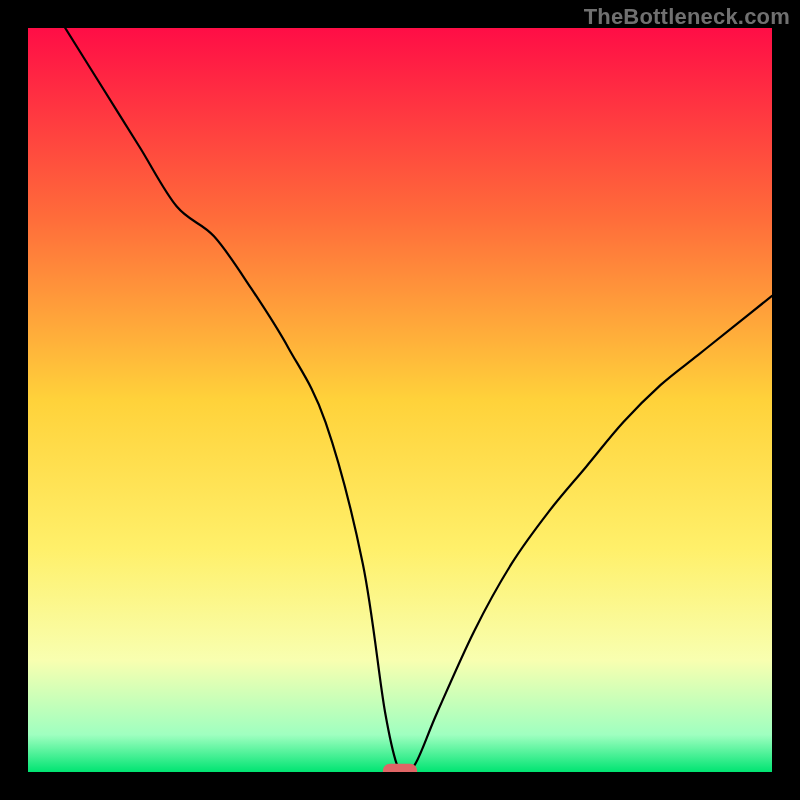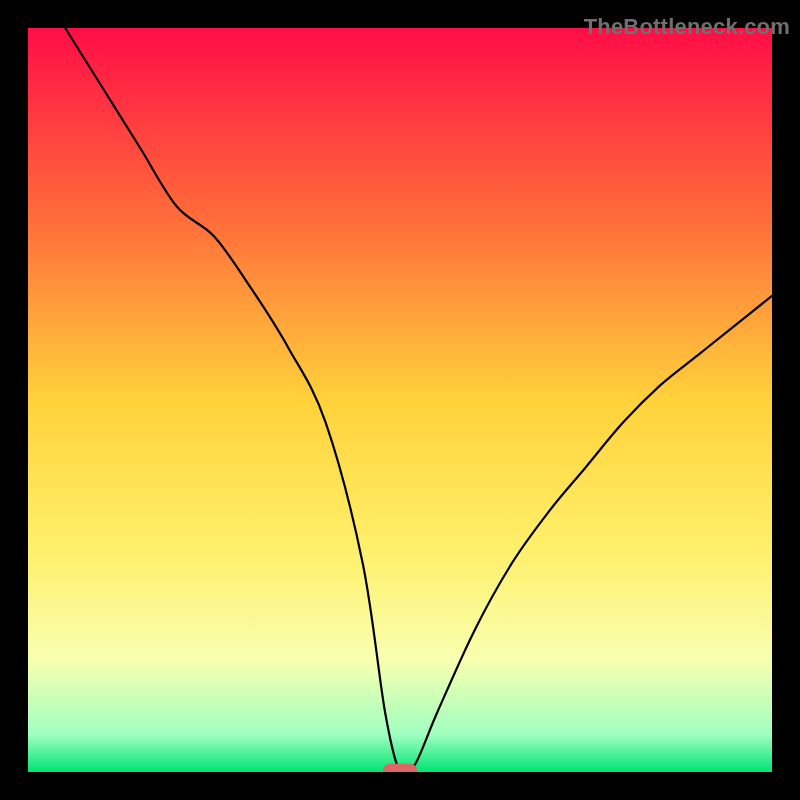--- a/index.html
+++ b/index.html
@@ -12,21 +12,21 @@
     font-family: Arial, Helvetica, sans-serif;
   }
   .frame {
     position: relative;
     width: 800px;
     height: 800px;
     background: #000;
   }
   .watermark {
     position: absolute;
-    top: 14px;
+    top: 4px;
     right: 10px;
     color: #707070;
     font-size: 22px;
     font-weight: 600;
     letter-spacing: 0.2px;
     z-index: 20;
   }
   .plot-wrap {
     position: absolute;
     left: 28px;

